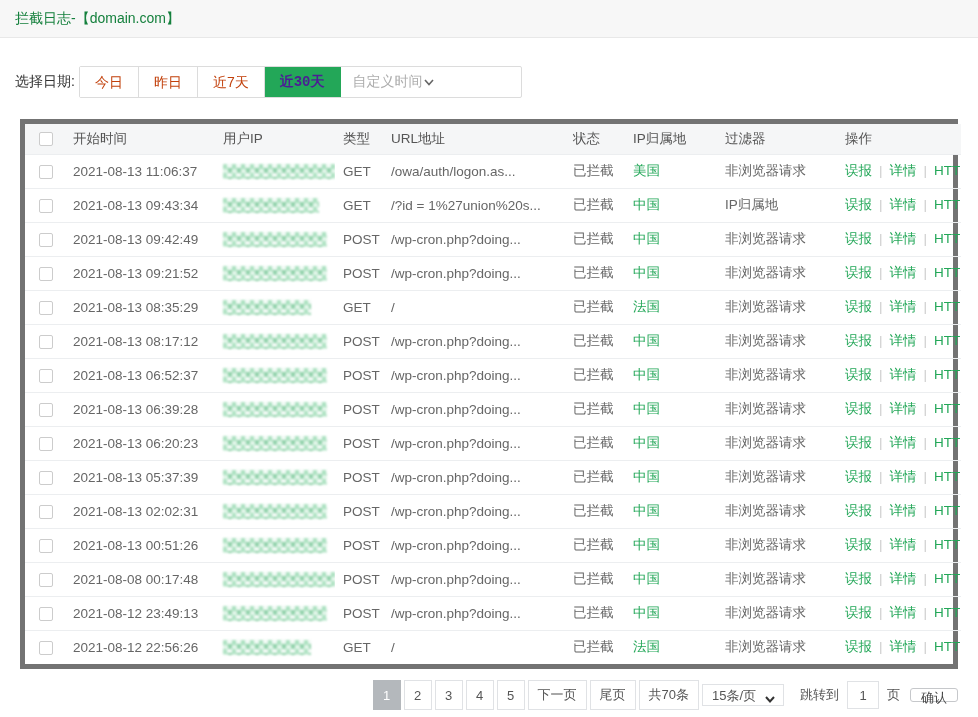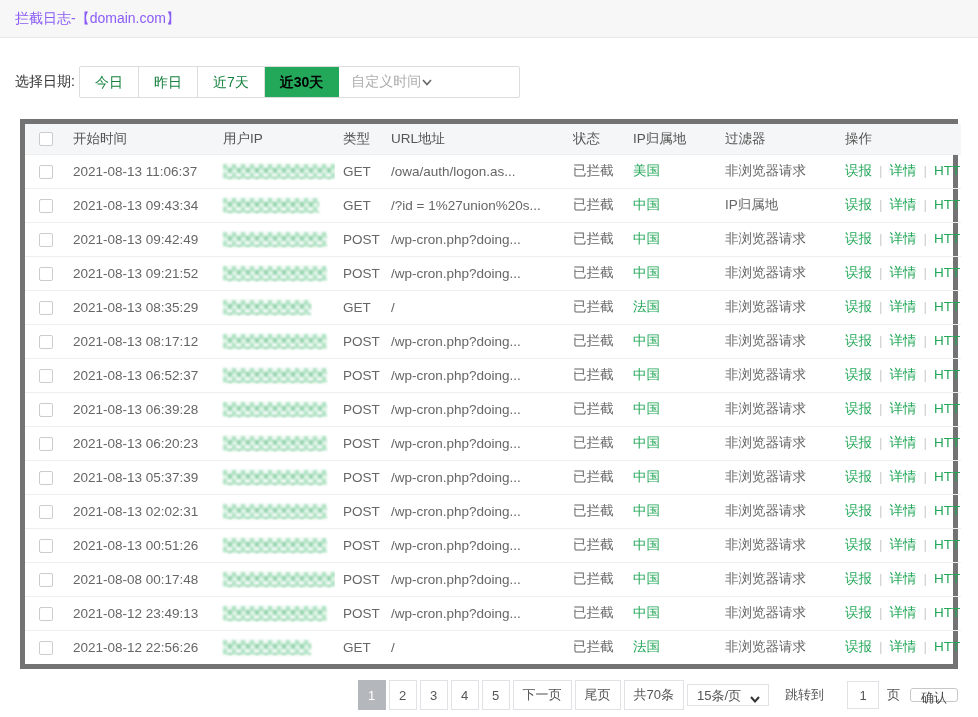--- a/index.html
+++ b/index.html
@@ -14,21 +14,21 @@
 
   
   .titlebar {
     height: 38px;
     background: #f7f7f7;
     border-bottom: 1px solid #e8e8e8;
     display: flex;
     align-items: center;
     padding: 0 15px;
     font-size: 14px;
-    color: #8b5cf6;
+    color: #15803d;
   }
 
   
   .filter-row {
     display: flex;
     align-items: center;
     margin: 28px 15px 0;
     height: 32px;
   }
   .filter-label { font-size: 14px; color: #333; margin-right: 4px; }
@@ -39,30 +39,31 @@
     border-radius: 2px;
     height: 32px;
     background: #fff;
   }
   .range-btn {
     border: none;
     background: #fff;
     border-right: 1px solid #dcdcdc;
     padding: 0 15px;
     font-size: 14px;
-    color: #15803d;
+    color: #c2410c;
     font-family: inherit;
     cursor: pointer;
     line-height: 30px;
   }
   .range-btn.active {
     background: var(--accent);
-    color: #000000;
+    color: #4c1d95;
     border-right-color: var(--accent);
     font-weight: bold;
+    font-family: Liberation Mono, monospace;
   }
   .custom-select {
     width: 180px;
     display: flex;
     align-items: center;
     padding: 0 12px;
     font-size: 14px;
     color: #adadad;
     cursor: pointer;
   }
@@ -167,21 +168,21 @@
     color: #555;
     font-family: inherit;
     cursor: pointer;
   }
   .size-select-wrap .chev {
     position: absolute;
     right: 8px; top: 9px;
     pointer-events: none;
   }
   .size-select-wrap .chev polyline { stroke: #333; stroke-width: 2; }
-  .jump-label { margin-left: 16px; margin-right: 23px; }
+  .jump-label { margin-left: 16px; margin-right: 8px; }
   .jump-input {
     width: 32px; height: 28px;
     border: 1px solid #e0e2e5;
     text-align: center;
     font-size: 13px;
     color: #555;
     font-family: inherit;
   }
   .jump-unit { margin: 0 10px 0 8px; }
   .confirm-btn {

